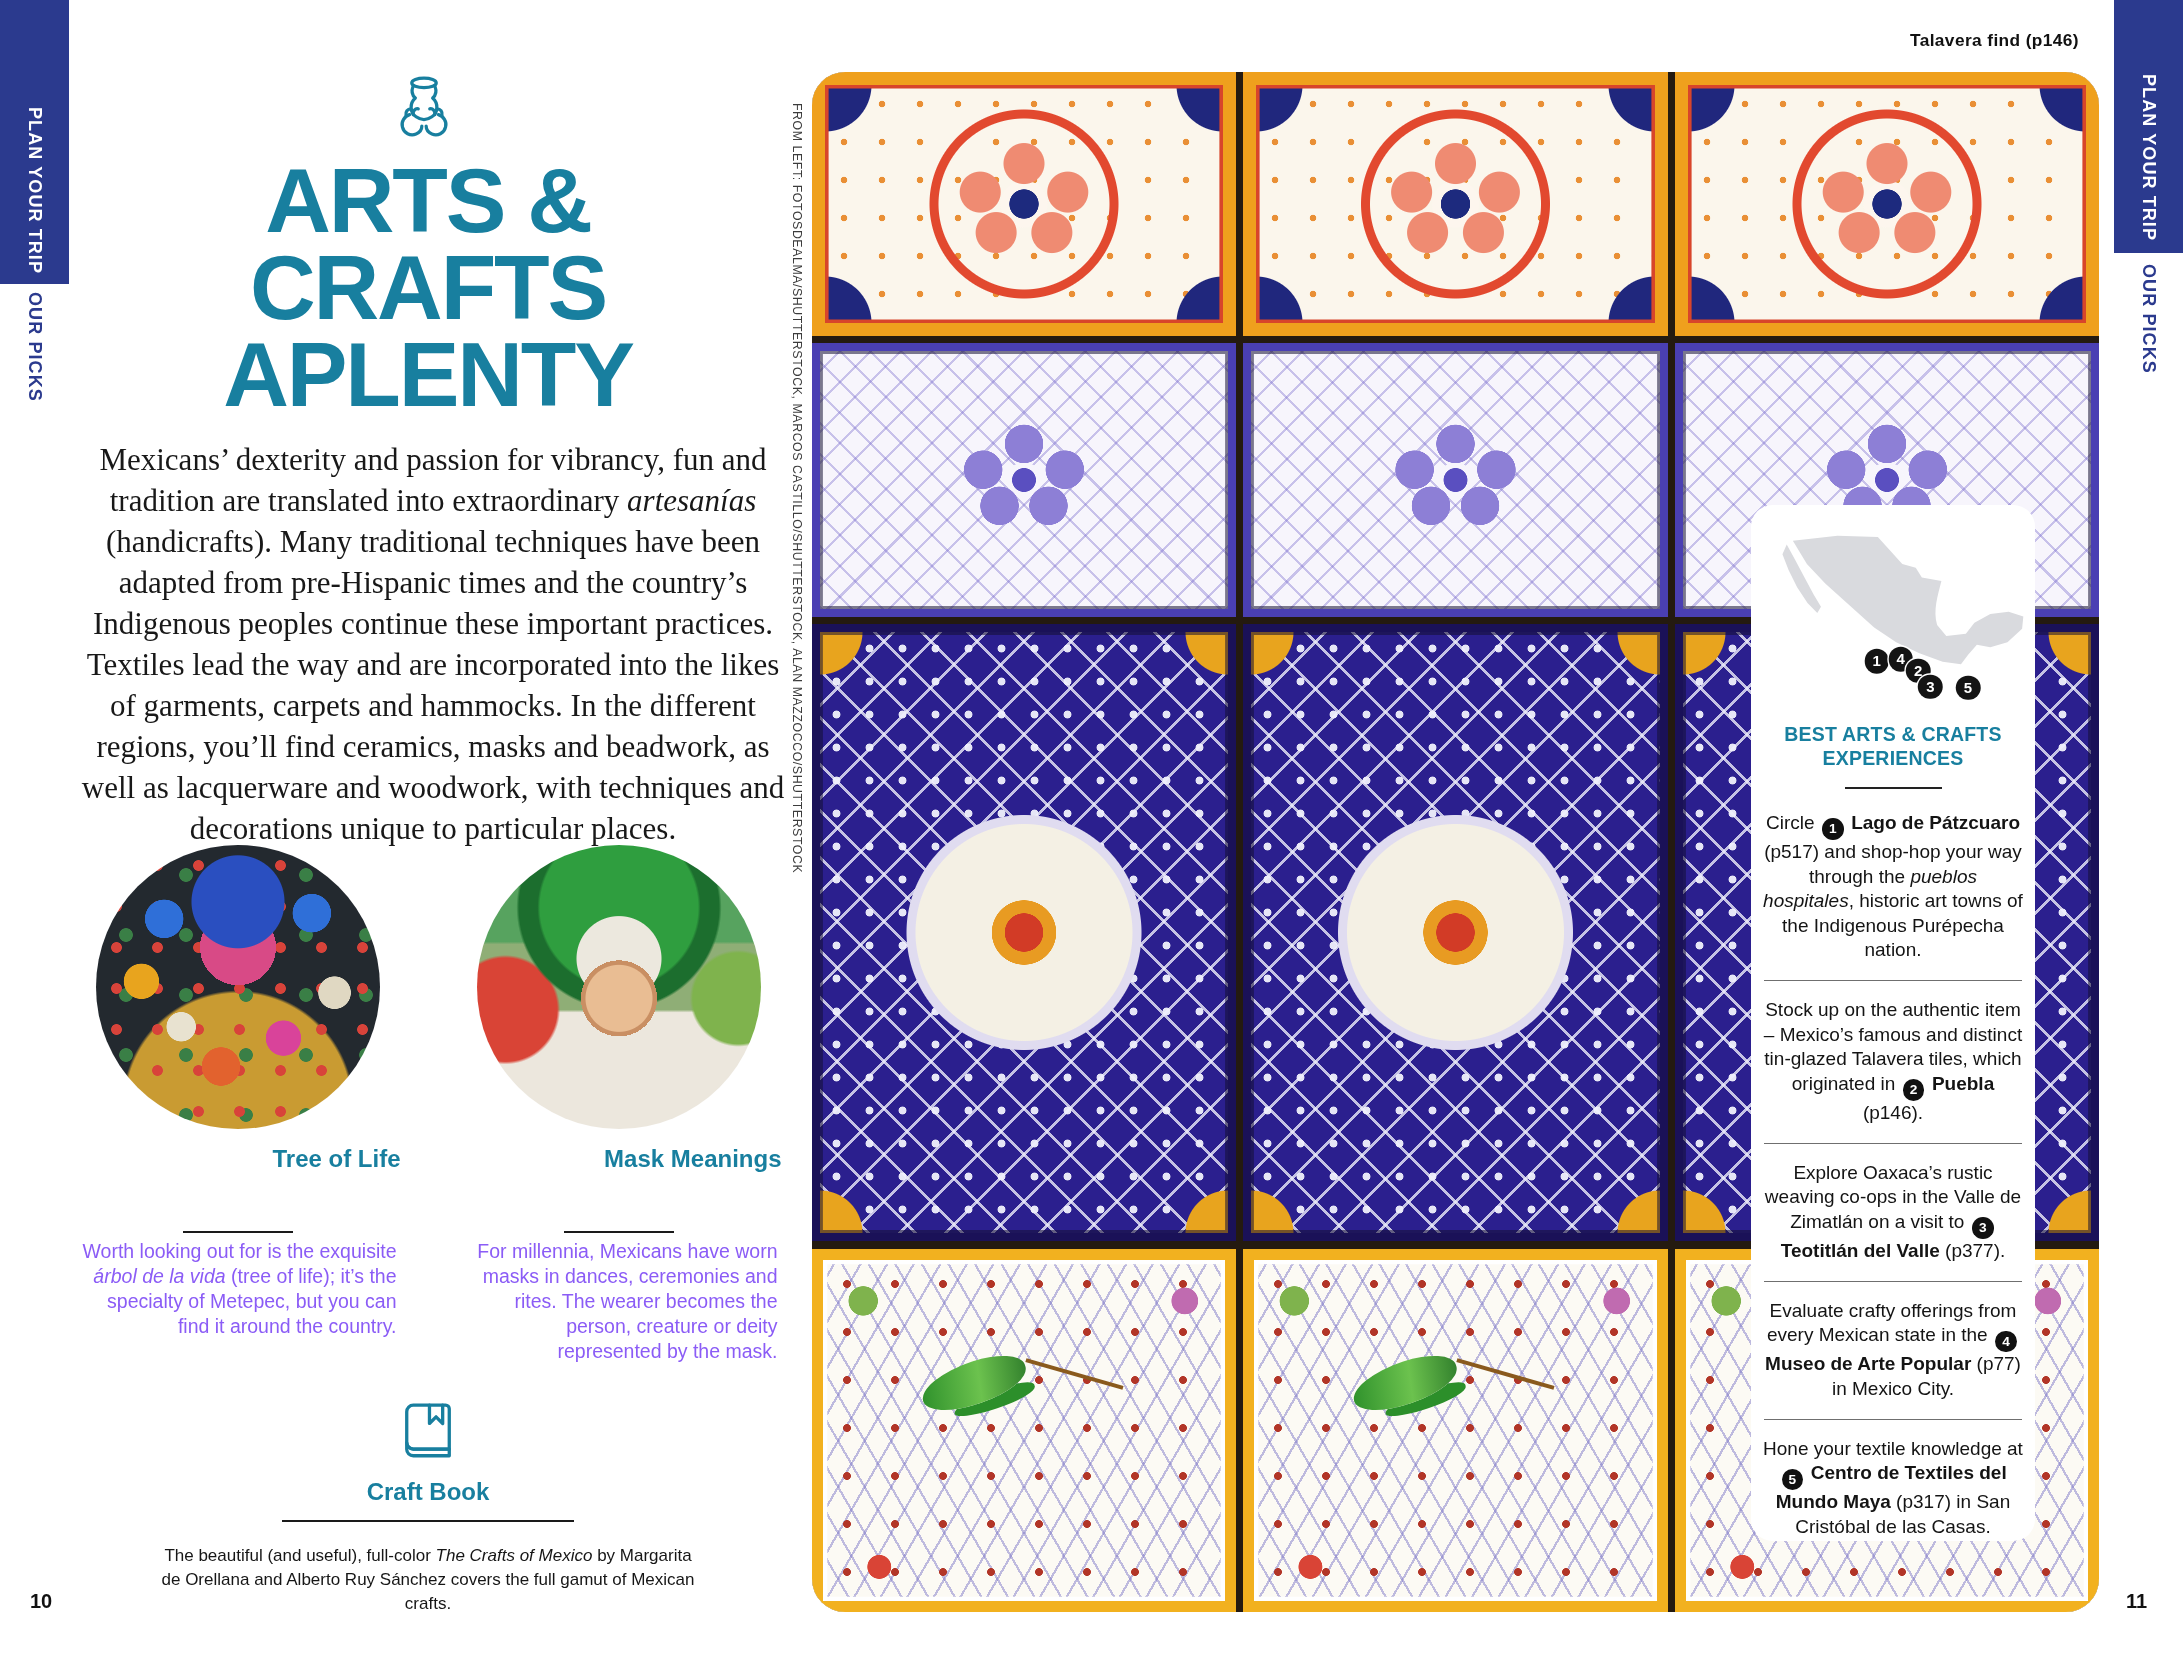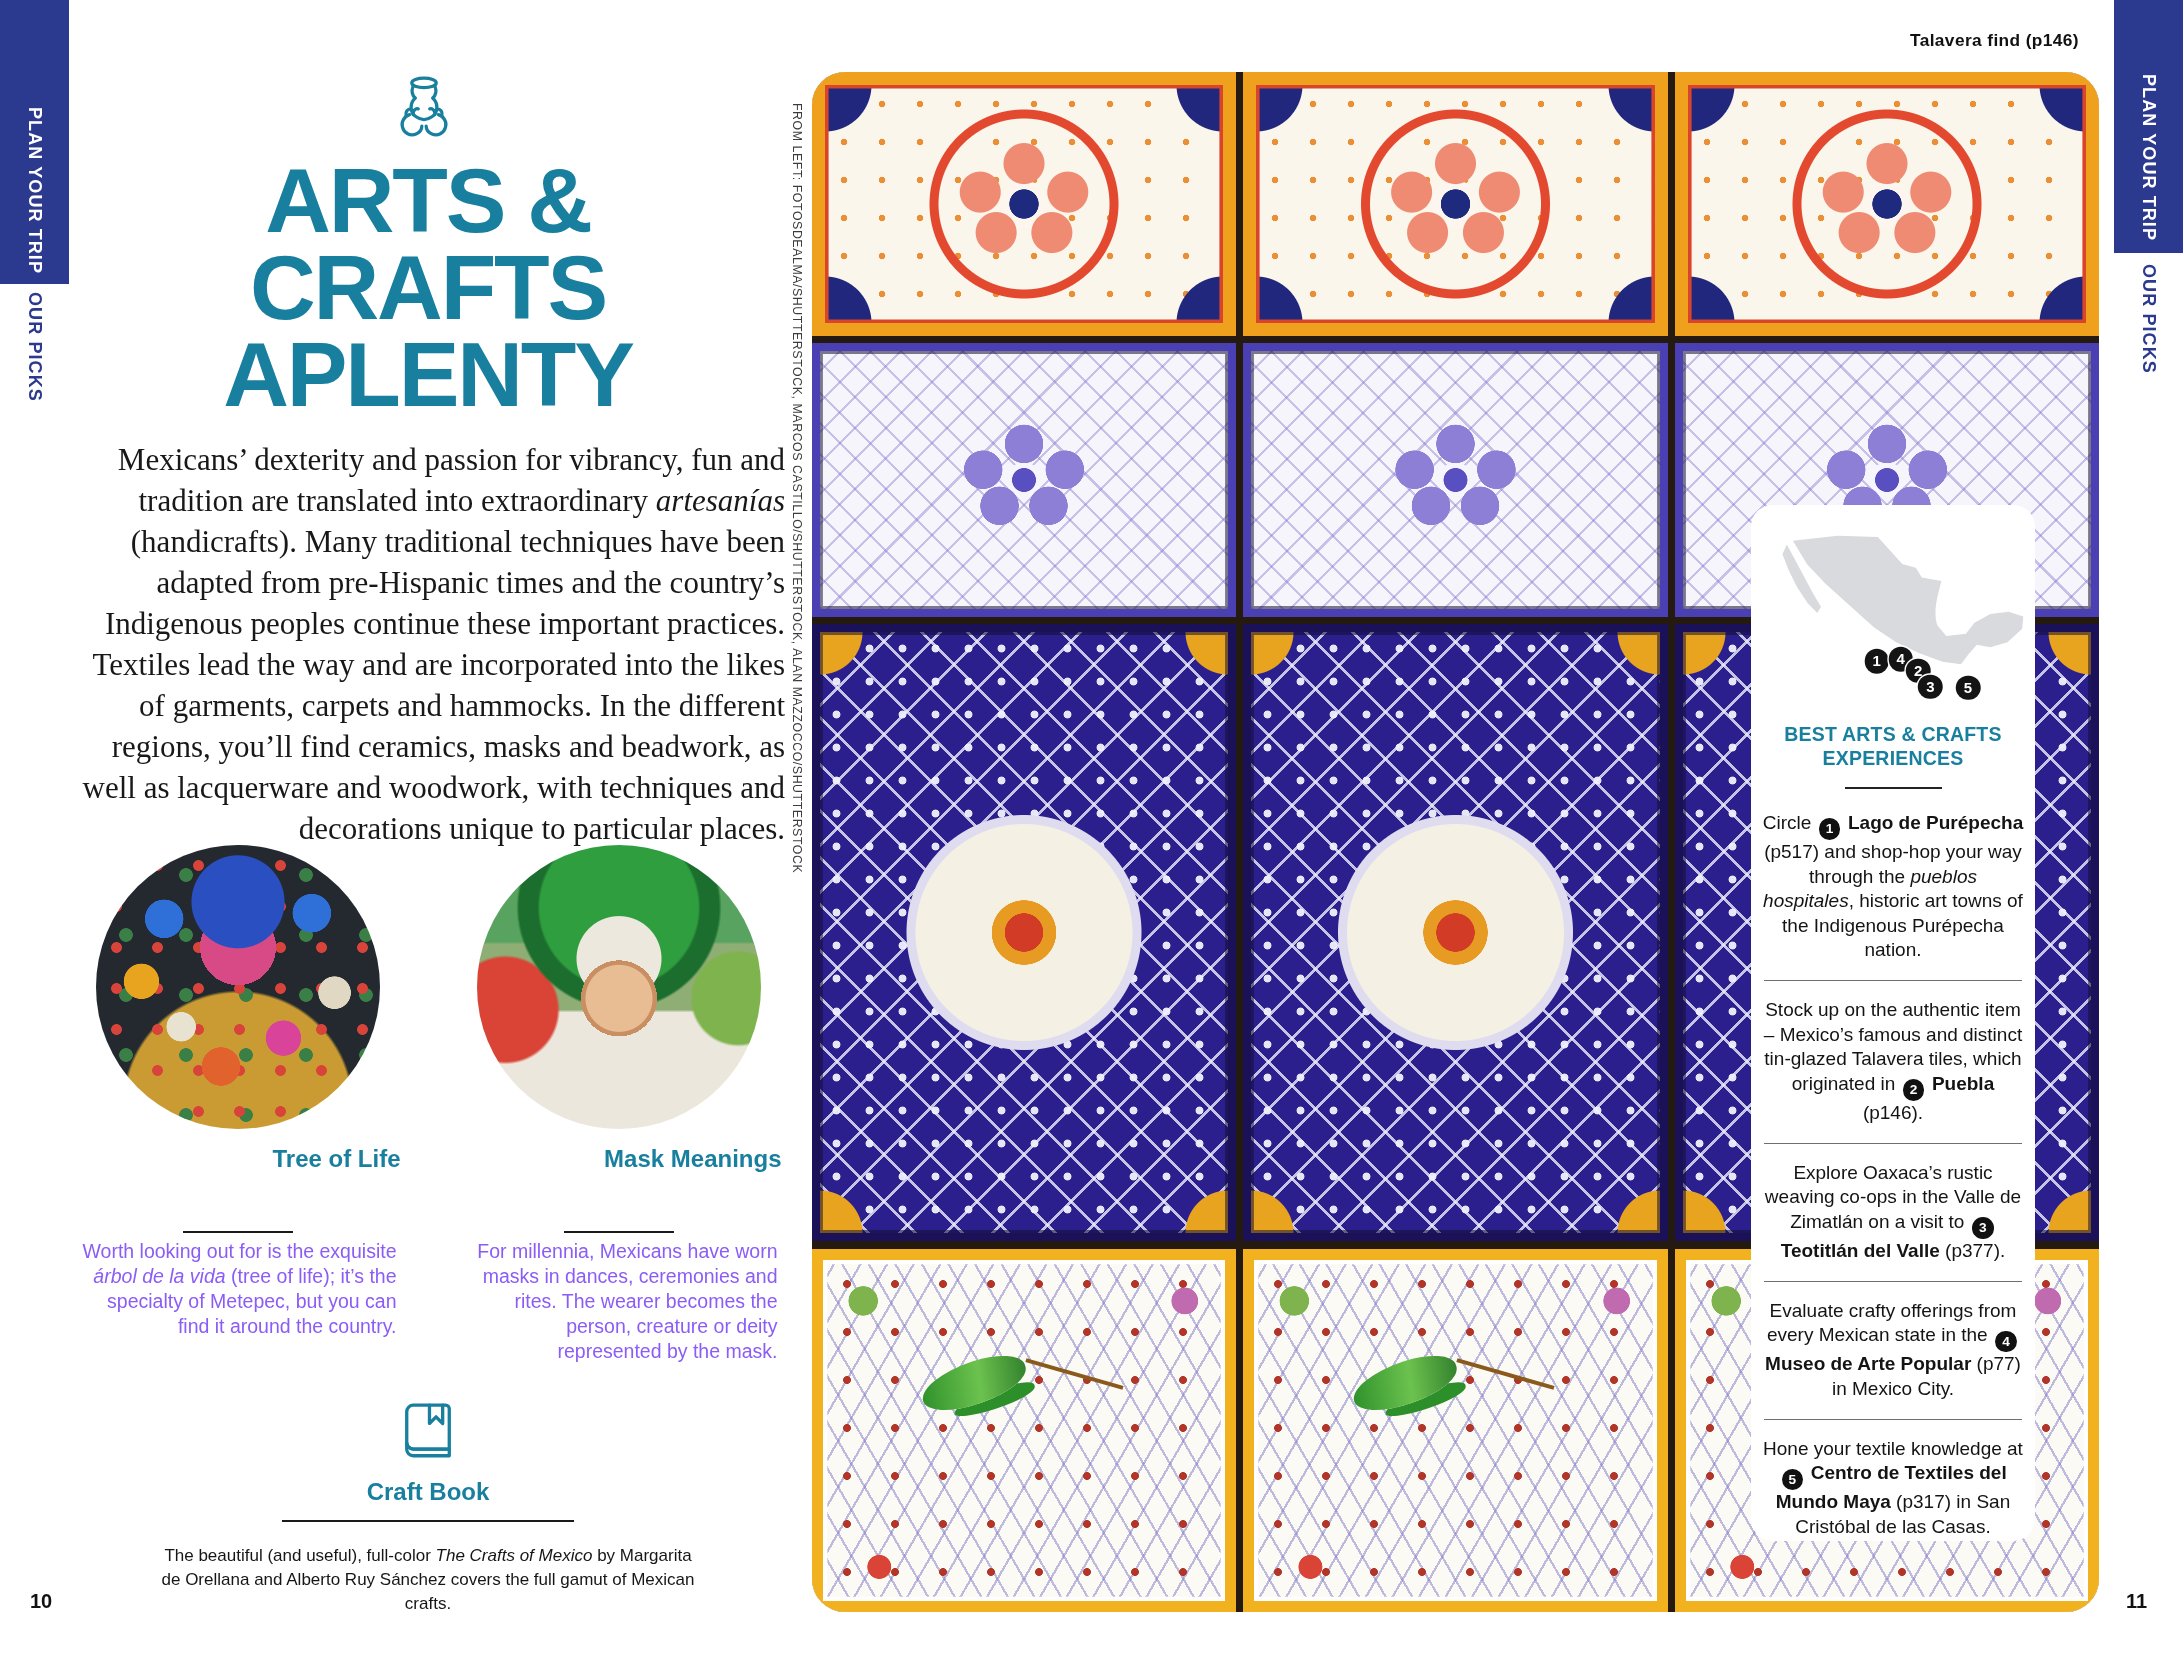--- a/index.html
+++ b/index.html
@@ -16,21 +16,21 @@
   .bar-left .bar-label{position:absolute;left:50%;transform:translateX(-50%);bottom:10px;}
   .bar-right .bar-label{position:absolute;left:50%;transform:translateX(-50%);bottom:11.6px;}
   .picks-label{color:#2b3a8e;font-weight:700;font-size:18px;letter-spacing:1.1px;}
   .picks-left{left:0;top:292px;width:69px;display:flex;justify-content:center;}
   .picks-right{right:0;top:264px;width:69px;display:flex;justify-content:center;}
 
   
   .pot-icon{left:388px;top:72px;}
   .title{left:69px;top:157px;width:718px;text-align:center;color:#187f9f;
          font-weight:700;font-size:91px;line-height:87px;letter-spacing:-2.2px;}
-  .intro{left:81px;top:439px;width:704px;text-align:right;
+  .intro{left:81px;top:439px;width:704px;text-align:center;
          font-family:"Liberation Serif",serif;font-size:31px;line-height:41px;color:#181818;}
   .figures{left:69px;top:845px;width:718px;display:flex;justify-content:center;gap:55px;}
   .figure{width:326px;text-align:right;}
   .circle{width:284px;height:284px;border-radius:50%;margin:0 auto;}
   .fig-title{margin-top:16px;font-size:24px;font-weight:700;color:#187f9f;}
   .fig-rule{width:110px;height:2.2px;background:#1a1a1a;margin:58px auto 0;}
   .fig-body{margin:6px auto 0;width:318px;font-size:19.5px;line-height:25px;color:#8b5cf6;}
   .craft{left:69px;top:1399px;width:718px;text-align:center;}
   .craft-title{margin-top:8.7px;font-size:24px;font-weight:700;color:#187f9f;}
   .craft-rule{width:292px;height:2.2px;background:#1a1a1a;margin:14.4px auto 0;}
@@ -244,21 +244,21 @@
           <span class="marker" style="left: 59.5%; top: 80%;">2</span>
           <span class="marker" style="left: 64%; top: 88.5%;">3</span>
           <span class="marker" style="left: 78%; top: 89%;">5</span>
         </div>
     </div>
     <div class="card-heading">
       <div>BEST ARTS &amp; CRAFTS</div>
       <div>EXPERIENCES</div>
     </div>
     <div class="card-rule"></div>
-    <div class="card-item">Circle <span class="badge">1</span> <b>Lago de Purépecha</b> (p517) and shop-hop your way through the <i>pueblos hospitales</i>, historic art towns of the Indigenous Purépecha nation.</div>
+    <div class="card-item">Circle <span class="badge">1</span> <b>Lago de Pátzcuaro</b> (p517) and shop-hop your way through the <i>pueblos hospitales</i>, historic art towns of the Indigenous Purépecha nation.</div>
     <hr class="card-sep">
     <div class="card-item">Stock up on the authentic item – Mexico’s famous and distinct tin-glazed Talavera tiles, which originated in <span class="badge">2</span> <b>Puebla</b> (p146).</div>
     <hr class="card-sep">
     <div class="card-item">Explore Oaxaca’s rustic weaving co-ops in the Valle de Zimatlán on a visit to <span class="badge">3</span> <b>Teotitlán del Valle</b> (p377).</div>
     <hr class="card-sep">
     <div class="card-item">Evaluate crafty offerings from every Mexican state in the <span class="badge">4</span> <b>Museo de Arte Popular</b> (p77) in Mexico City.</div>
     <hr class="card-sep">
     <div class="card-item">Hone your textile knowledge at <span class="badge">5</span> <b>Centro de Textiles del Mundo Maya</b> (p317) in San Cristóbal de las Casas.</div>
   </div>
 

